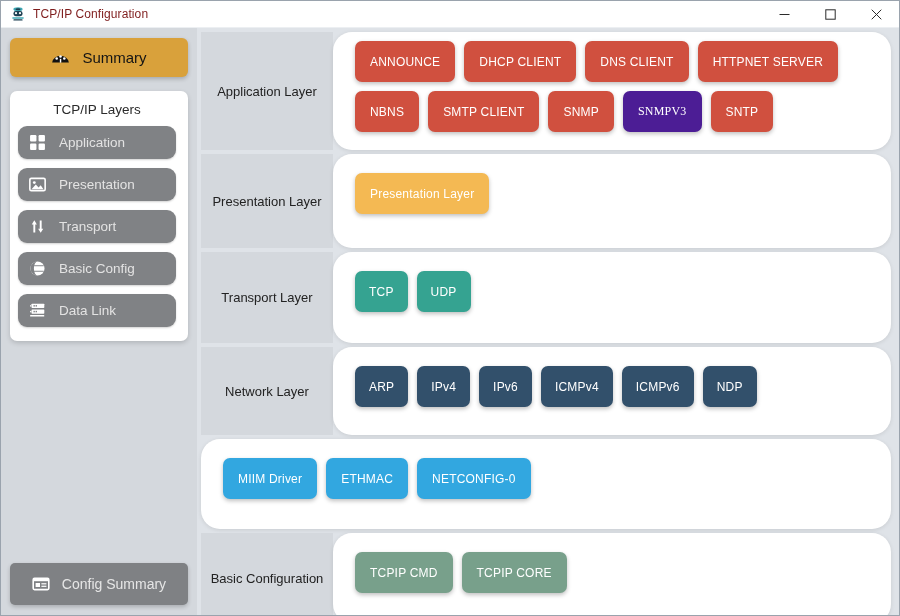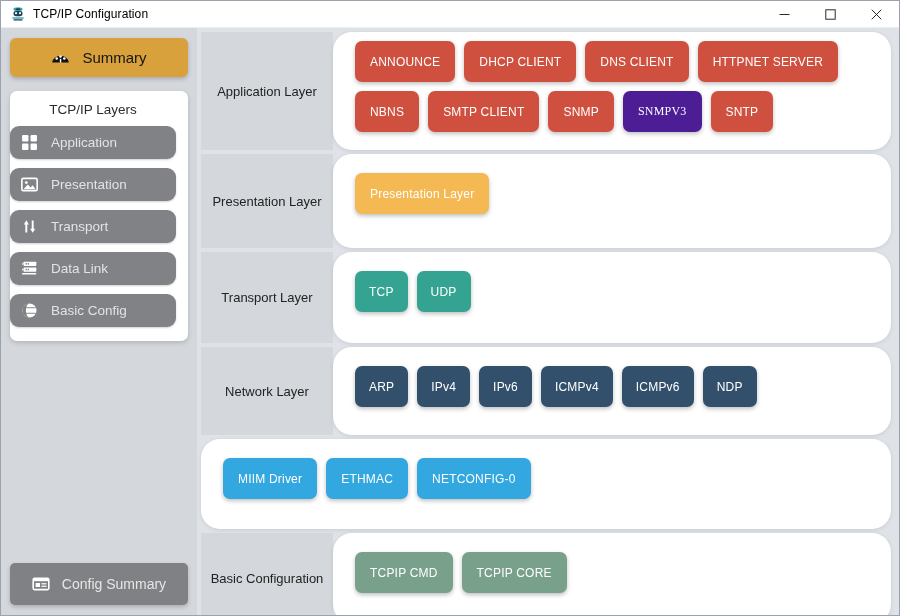--- a/index.html
+++ b/index.html
@@ -39,21 +39,21 @@
     width: 17px;
     height: 17px;
     margin-right: 7px;
     flex: 0 0 auto;
     display: flex;
     align-items: center;
     justify-content: center;
   }
   #titlebar .title-text {
     font-size: 12px;
-    color: #000000;
+    color: #7f1d1d;
     letter-spacing: 0.1px;
     white-space: nowrap;
   }
   #titlebar .win-ctrls {
     margin-left: auto;
     display: flex;
     height: 27px;
   }
   #titlebar .win-btn {
     width: 46px;
@@ -94,21 +94,21 @@
     cursor: pointer;
     margin-bottom: 14px;
   }
   .overview-btn .label {
     font-size: 15px;
     color: #141414;
   }
   .layers-card {
     background: #ffffff;
     border-radius: 7px;
-    padding: 9px 12px 14px 0;
+    padding: 9px 12px 14px 8px;
     box-shadow: 0 2px 5px rgba(0,0,0,0.16);
   }
   .layers-card .card-title {
     text-align: center;
     font-size: 13.5px;
     color: #2b2b2b;
     margin-bottom: 9px;
     margin-top: 2px;
   }
   .layer-btn {
@@ -311,45 +311,45 @@
               <path d="M11 13.8 L8.6 10.0 L10.1 10.0 L10.1 2.4 L11.9 2.4 L11.9 10.0 L13.4 10.0 Z" fill="#ffffff"></path>
             </svg>
           </span>
           <span class="label">Transport</span>
         </div>
 
 
         <div class="layer-btn">
           <span class="icn">
             <svg width="17" height="17" viewBox="0 0 16 16" aria-hidden="true">
+              <circle cx="8" cy="8" r="6.6" fill="#ffffff"></circle>
+              <path d="M8 1.4 a6.6 6.6 0 0 0 0 13.2 a3.4 6.6 0 0 1 0 -13.2" fill="#808285"></path>
+              <path d="M2.1 5.4 h11.8" stroke="#808285" stroke-width="0.9" fill="none"></path>
+              <path d="M2.1 10.6 h11.8" stroke="#808285" stroke-width="0.9" fill="none"></path>
+            </svg>
+          </span>
+          <span class="label">Basic Config</span>
+        </div>
+
+        <div class="layer-btn">
+          <span class="icn">
+            <svg width="17" height="17" viewBox="0 0 16 16" aria-hidden="true">
               <rect x="2.4" y="1.6" width="12" height="4.0" rx="0.6" fill="#ffffff"></rect>
               <rect x="2.4" y="7.0" width="12" height="4.0" rx="0.6" fill="#ffffff"></rect>
               <rect x="4.2" y="2.9" width="1.3" height="1.4" fill="#808285"></rect>
               <rect x="6.2" y="2.9" width="1.3" height="1.4" fill="#808285"></rect>
               <rect x="4.2" y="8.3" width="1.3" height="1.4" fill="#808285"></rect>
               <rect x="6.2" y="8.3" width="1.3" height="1.4" fill="#808285"></rect>
               <rect x="1.0" y="3.0" width="1.2" height="1.3" fill="#ffffff"></rect>
               <rect x="1.0" y="8.4" width="1.2" height="1.3" fill="#ffffff"></rect>
               <rect x="1.0" y="12.2" width="13.4" height="1.5" rx="0.6" fill="#ffffff"></rect>
             </svg>
           </span>
           <span class="label">Data Link</span>
         </div>
-
-        <div class="layer-btn">
-          <span class="icn">
-            <svg width="17" height="17" viewBox="0 0 16 16" aria-hidden="true">
-              <circle cx="8" cy="8" r="6.6" fill="#ffffff"></circle>
-              <path d="M8 1.4 a6.6 6.6 0 0 0 0 13.2 a3.4 6.6 0 0 1 0 -13.2" fill="#808285"></path>
-              <path d="M2.1 5.4 h11.8" stroke="#808285" stroke-width="0.9" fill="none"></path>
-              <path d="M2.1 10.6 h11.8" stroke="#808285" stroke-width="0.9" fill="none"></path>
-            </svg>
-          </span>
-          <span class="label">Basic Config</span>
-        </div>
       </div>
 
       <div class="sb-spacer"></div>
 
       <div class="config-summary-btn">
         <span class="icn">
           <svg width="18" height="18" viewBox="0 0 18 18" aria-hidden="true">
             <rect x="1.2" y="3.4" width="15.6" height="11.2" rx="1.3" fill="none" stroke="#ffffff" stroke-width="1.6"></rect>
             <rect x="1.2" y="3.4" width="15.6" height="2.8" fill="#ffffff"></rect>
             <rect x="3.6" y="8.0" width="4.4" height="4.0" fill="#ffffff"></rect>

